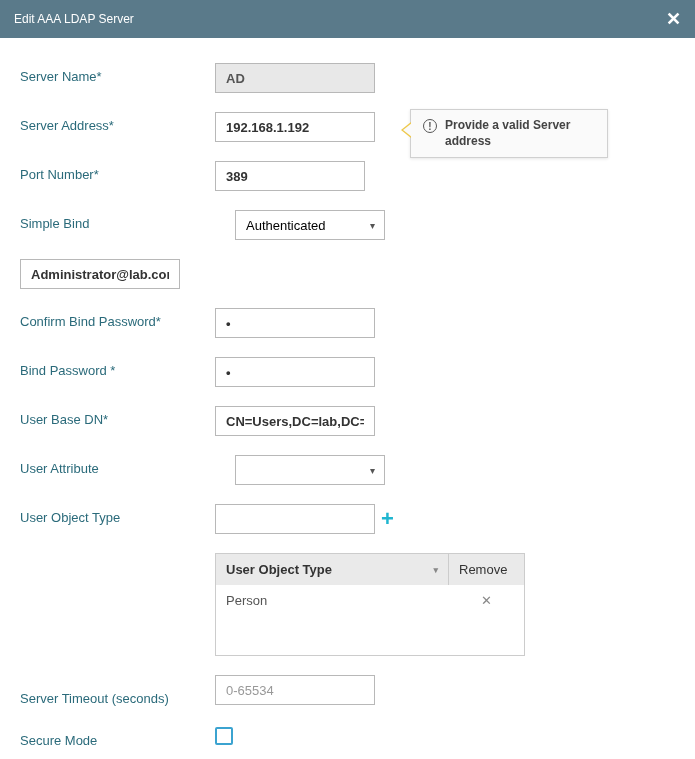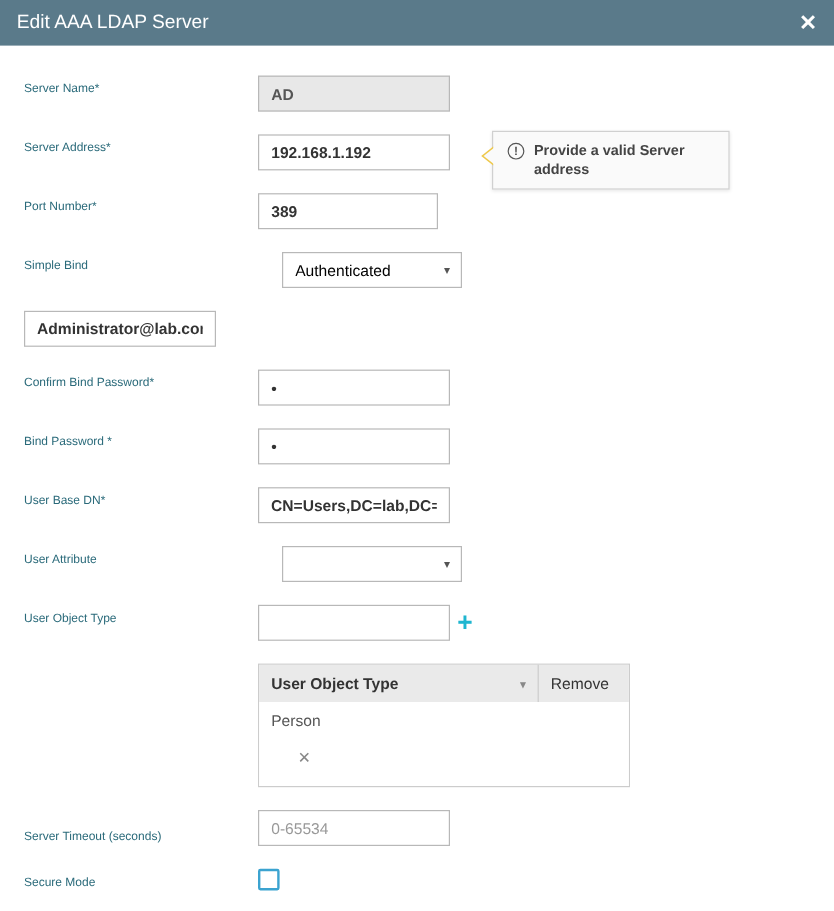--- a/index.html
+++ b/index.html
@@ -1,22 +1,22 @@
 <!DOCTYPE html>
 <html><head>
   <meta charset="utf-8">
   <style>
     * { box-sizing: border-box; margin: 0; padding: 0; }
     body { font-family: Arial, Helvetica, sans-serif; font-size: 13px; color: #333; background: #fff; width: 695px; }
     .header { background: #5a7a8a; color: #fff; padding: 8px 14px; display: flex; justify-content: space-between; align-items: center; }
-    .header-title { font-size: 16px; font-weight: 400; }
+    .header-title { font-size: 12px; font-weight: 400; }
     .close-btn { color: #fff; font-size: 18px; cursor: pointer; background: none; border: none; font-weight: bold; }
     .form-body { padding: 25px 20px 20px 20px; }
     .form-row { display: flex; align-items: flex-start; margin-bottom: 19px; position: relative; }
-    .form-label { width: 195px; color: #2a6a7a; font-size: 10px; padding-top: 6px; }
+    .form-label { width: 195px; color: #2a6a7a; font-size: 13px; padding-top: 6px; }
     .form-control-wrap { position: relative; display: flex; align-items: center; }
     .text-input { width: 160px; height: 30px; border: 1px solid #b8b8b8; padding: 0 10px; font-size: 13px; font-family: Arial, sans-serif; font-weight: bold; color: #333; background: #fff; }
     .text-input.readonly { background: #e8e8e8; color: #555; font-weight: bold; }
     .text-input::placeholder { color: #999; font-weight: normal; }
     .select-input { width: 160px; height: 30px; border: 1px solid #b8b8b8; padding: 0 10px; font-size: 13px; background: #fff; appearance: none; -webkit-appearance: none; position: relative; }
     .select-wrap { position: relative; display: inline-block; padding-left: 20px; }
     .select-wrap::after { content: "▾"; position: absolute; right: 10px; top: 50%; transform: translateY(-50%); pointer-events: none; font-size: 10px; color: #555; }
     .text-narrow { width: 150px; }
     .plus-btn { color: #1fb6d0; font-size: 22px; margin-left: 6px; cursor: pointer; font-weight: bold; line-height: 1; }
     .tooltip { position: absolute; left: 390px; top: -3px; background: #fafafa; border: 1px solid #d0d0d0; padding: 8px 12px; width: 198px; font-size: 12px; color: #555; display: flex; align-items: flex-start; gap: 8px; box-shadow: 0 1px 3px rgba(0,0,0,0.1); }
@@ -25,21 +25,21 @@
     .info-icon { width: 14px; height: 14px; border: 1.5px solid #555; border-radius: 50%; display: inline-flex; align-items: center; justify-content: center; font-size: 10px; font-weight: bold; flex-shrink: 0; margin-top: 1px; }
     .tooltip-text { font-weight: bold; color: #444; line-height: 1.3; }
     .checkbox { width: 18px; height: 18px; border: 2px solid #3ba3d0; background: #fff; cursor: pointer; border-radius: 2px; }
     .table-wrap { width: 310px; border: 1px solid #ccc; }
     .table-header { display: flex; background: #eaeaea; }
     .th { padding: 8px 10px; font-size: 13px; color: #333; font-weight: bold; display: flex; align-items: center; justify-content: space-between; }
     .th-1 { flex: 1; border-right: 1px solid #ccc; }
     .th-2 { width: 75px; font-weight: normal; }
     .sort-icon { font-size: 9px; color: #888; }
     .table-body { min-height: 70px; background: #fff; }
-    .tr { display: flex; flex-direction: column; }
+    .tr { display: flex; }
     .td { padding: 8px 10px; font-size: 13px; color: #555; }
     .td-1 { flex: 1; }
     .td-2 { width: 75px; text-align: center; color: #888; cursor: pointer; }
     .row-tall { align-items: flex-start; }
     .multiline { line-height: 1.3; margin-top: 10px; }
   </style>
 </head>
 <body>
 
 <div class="header">

